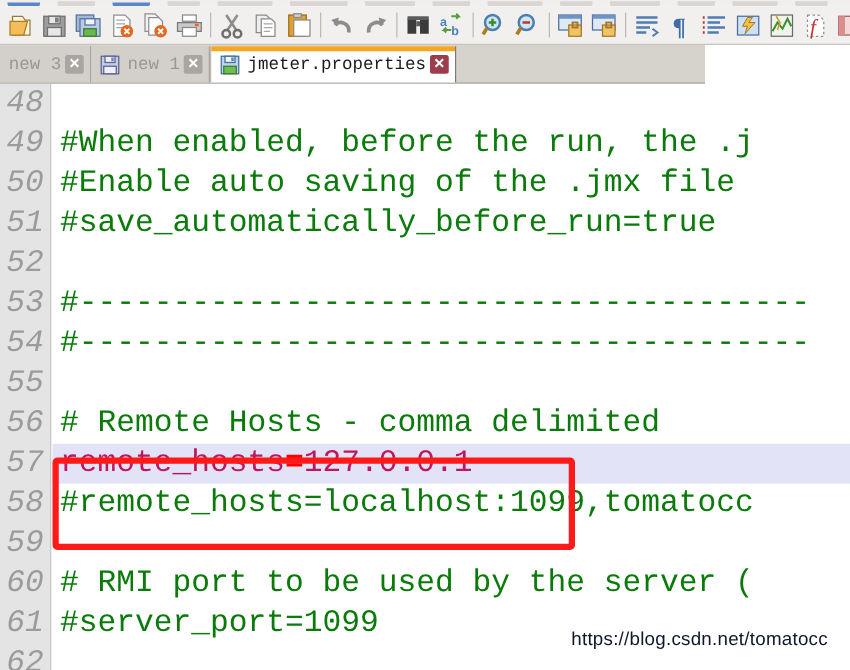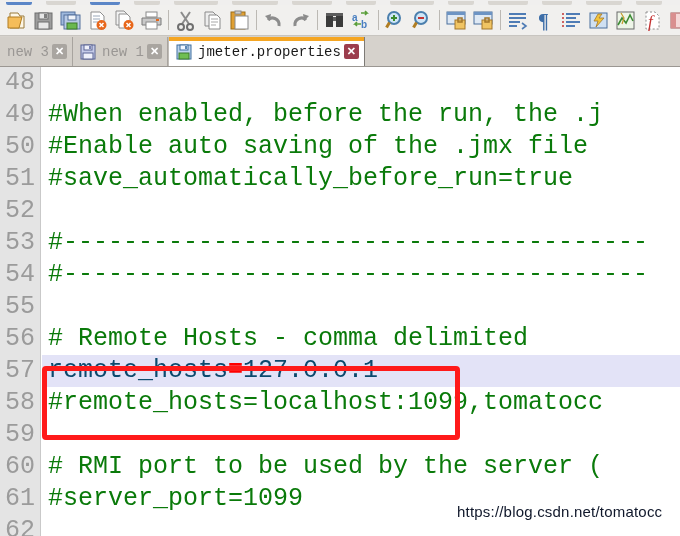--- a/index.html
+++ b/index.html
@@ -68,21 +68,21 @@
     background: #bcb9b4;
     margin: 0 3px;
     flex: 0 0 auto;
   }
   .tb-btn svg { display: block; }
 
   
   .tabbar {
     position: absolute;
     top: 36px; left: 0;
-    width: 680px;
+    width: 564px;
     height: 31px;
     background: #d6d2cc;
     box-sizing: border-box;
     display: flex;
     align-items: flex-end;
     border-bottom: 1px solid #9b9792;
   }
   .tab {
     height: 29px;
     display: flex;
@@ -147,20 +147,21 @@
   }
   .gutter .ln {
     height: 32px;
     line-height: 32px;
     text-align: right;
     padding-right: 5px;
     font-family: "Liberation Mono", monospace;
     font-size: 25px;
     color: #9b9b9b;
     box-sizing: border-box;
+    font-style: italic;
   }
   .codearea {
     position: absolute;
     top: 0; left: 42px;
     width: 638px;
     height: 469px;
   }
   .code-line {
     height: 32px;
     line-height: 32px;
@@ -168,21 +169,21 @@
     font-size: 25px;
     color: #0a7a0a;
     white-space: pre;
     padding-left: 6px;
     box-sizing: border-box;
     letter-spacing: 0px;
   }
   .code-line.hl {
     background: #e3e3f7;
   }
-  .code-line .plain { color: #0c4a6e; }
+  .code-line .plain { color: #be185d; }
   .code-line .eq { color: #ff0000; font-weight: bold; }
 
   
   .red-box {
     position: absolute;
     left: 42px;
     top: 299px;
     width: 418px;
     height: 74px;
     border: 5px solid #ff1a1a;

